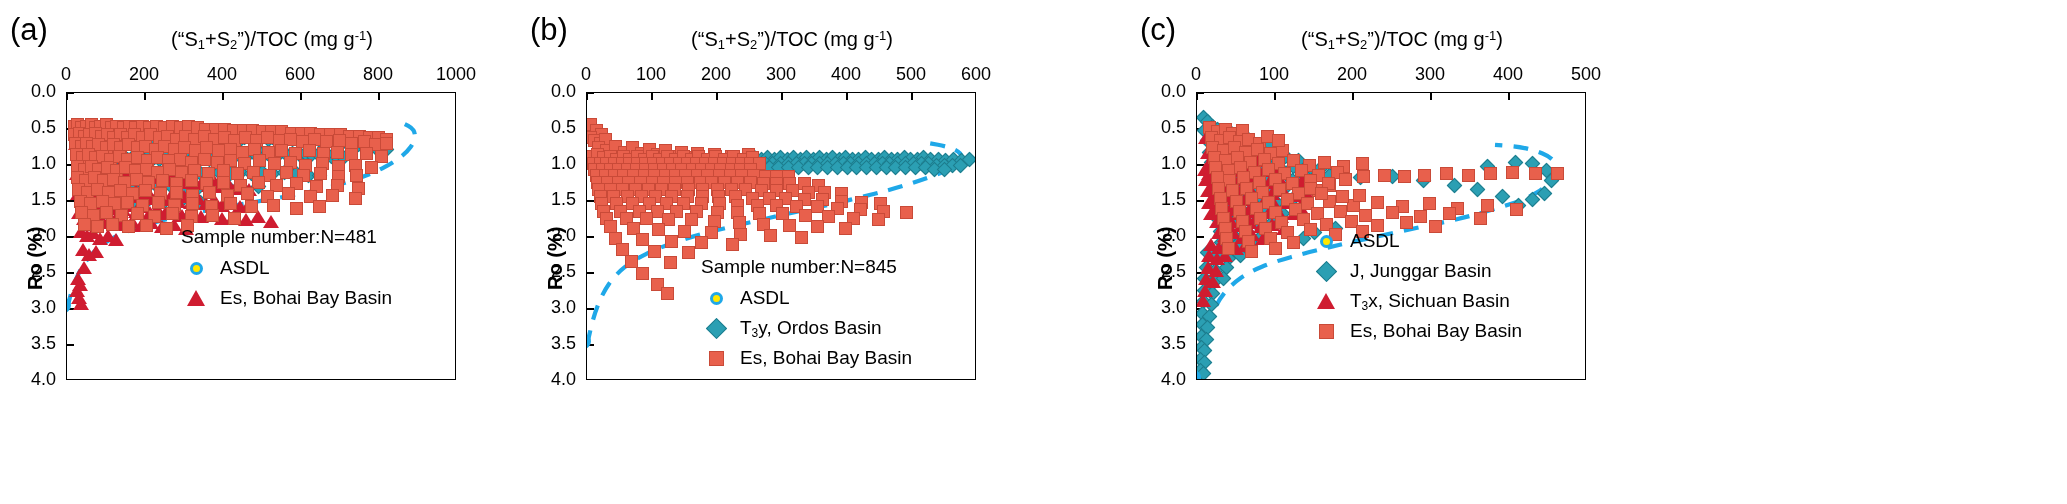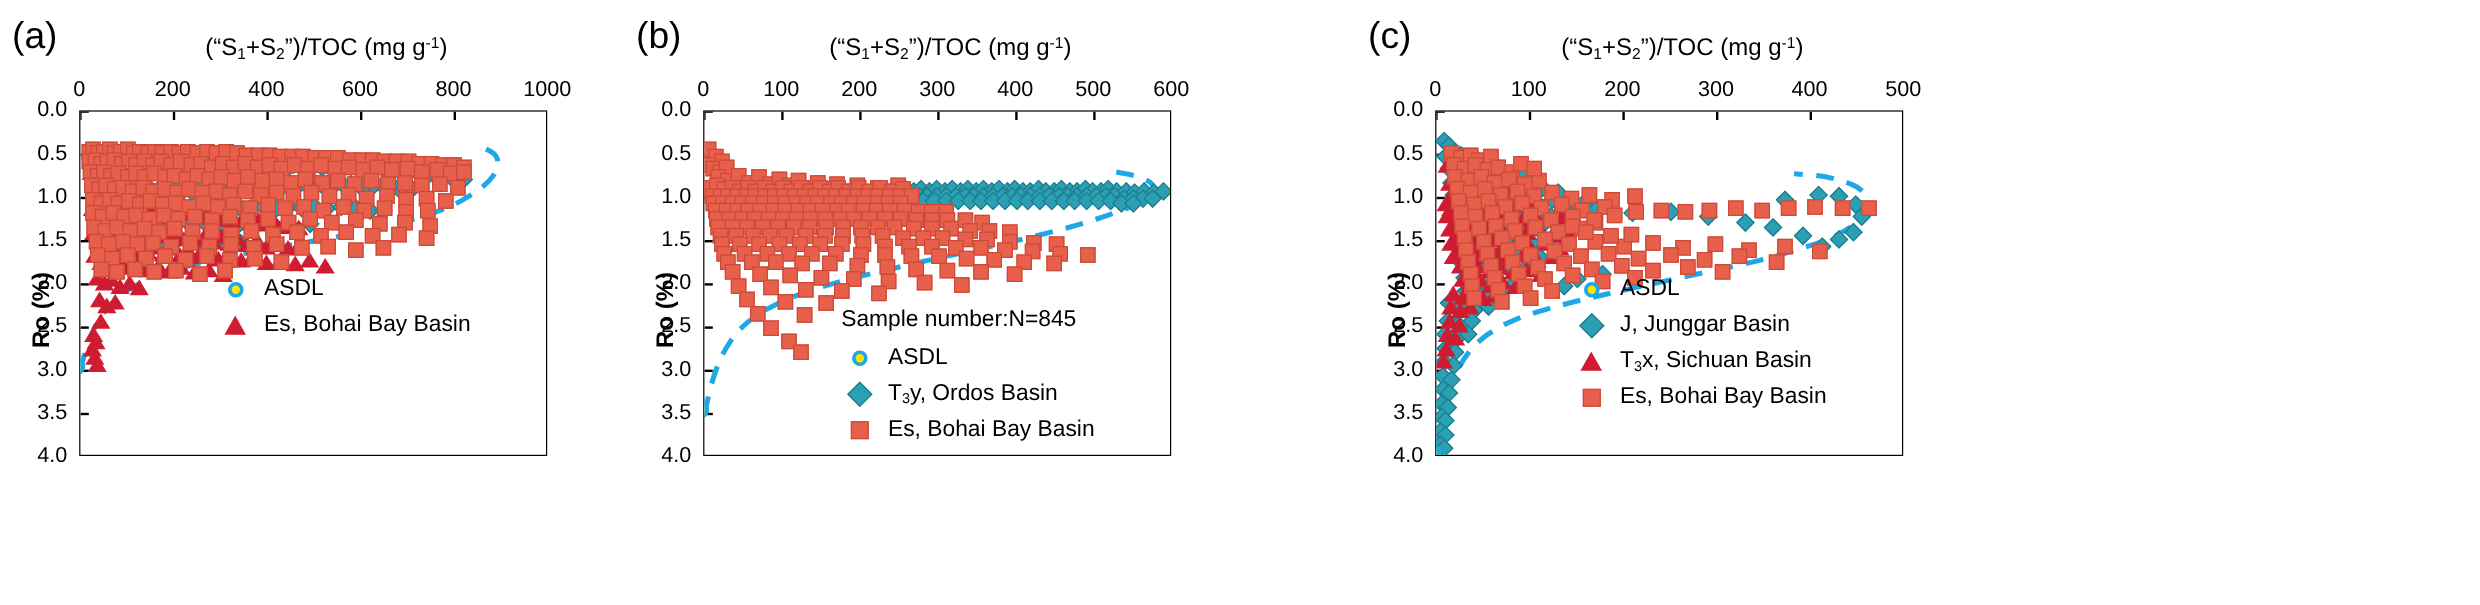--- a/index.html
+++ b/index.html
@@ -669,20 +669,21 @@
       <div class="ytick-label" style="left: 4px; top: 81px; width: 52px;">0.0</div>
       <div class="ytick-label" style="left: 4px; top: 117px; width: 52px;">0.5</div>
       <div class="ytick-label" style="left: 4px; top: 153px; width: 52px;">1.0</div>
       <div class="ytick-label" style="left: 4px; top: 189px; width: 52px;">1.5</div>
       <div class="ytick-label" style="left: 4px; top: 225px; width: 52px;">2.0</div>
       <div class="ytick-label" style="left: 4px; top: 261px; width: 52px;">2.5</div>
       <div class="ytick-label" style="left: 4px; top: 297px; width: 52px;">3.0</div>
       <div class="ytick-label" style="left: 4px; top: 333px; width: 52px;">3.5</div>
       <div class="ytick-label" style="left: 4px; top: 369px; width: 52px;">4.0</div>
       <div class="legend" style="left: 181px; top: 226px;">
+        <div class="legend-title">Sample number:N=481</div>
         <div class="legend-row">
           <span class="legend-sym">
             <span class="ls-asdl"></span>
           </span>
           <span class="legend-text">ASDL</span>
         </div>
         <div class="legend-row">
           <span class="legend-sym">
             <span class="ls-tri"></span>
           </span>

